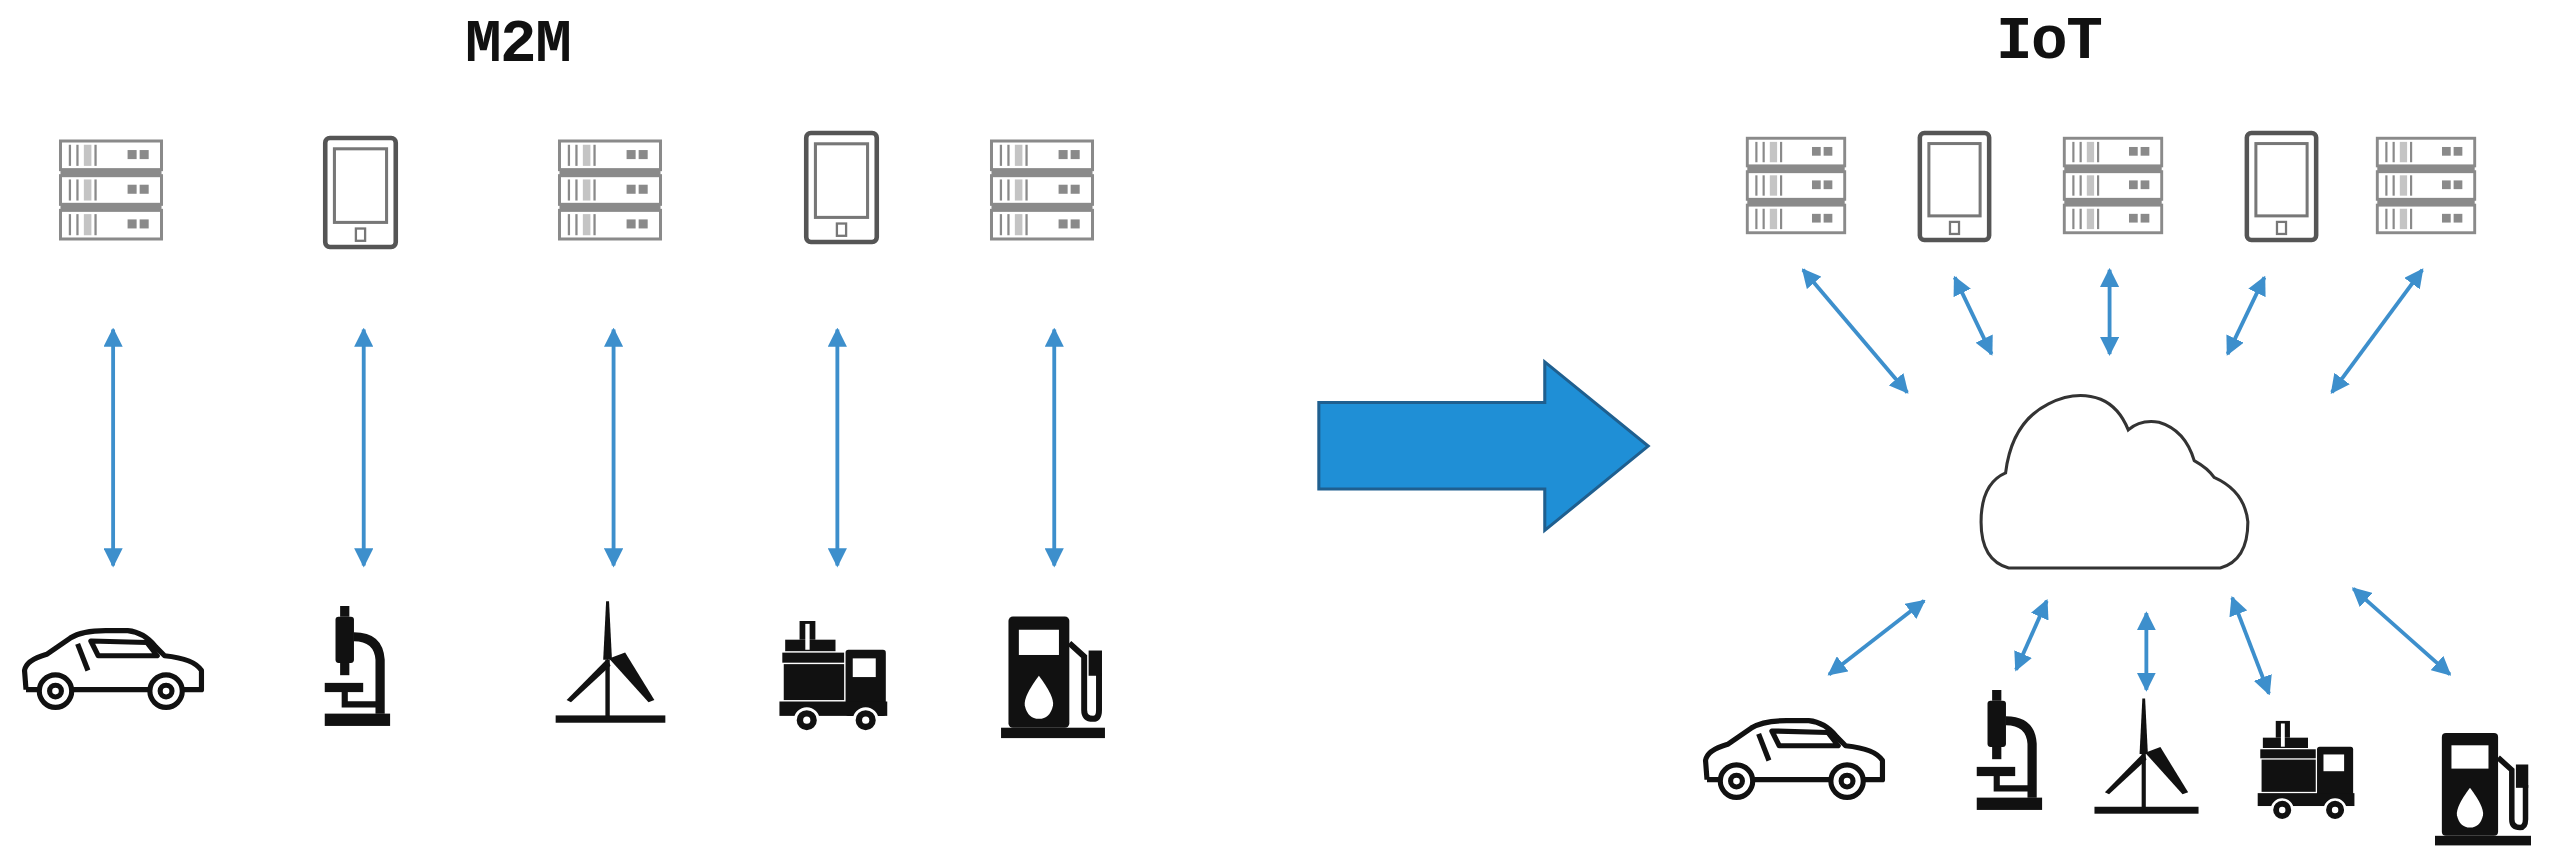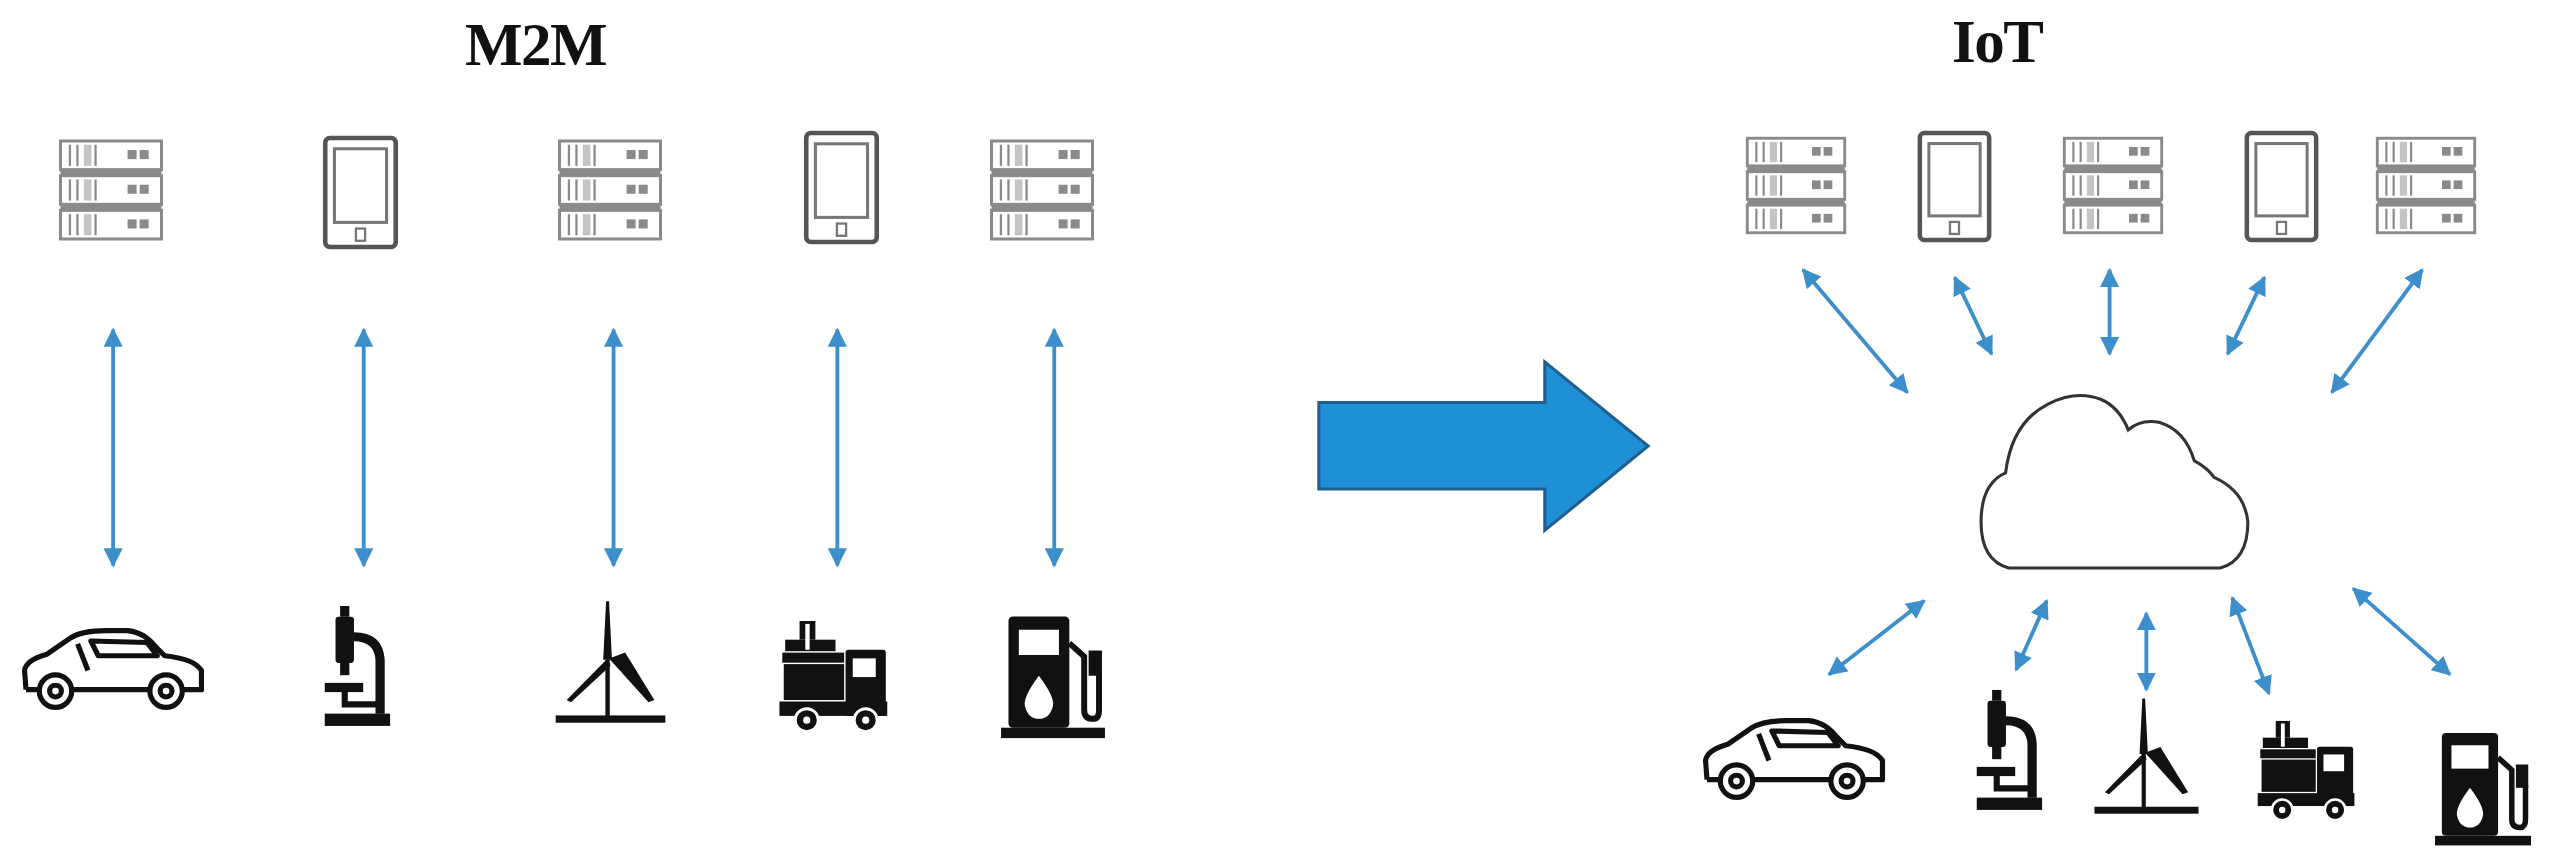--- a/index.html
+++ b/index.html
@@ -1,17 +1,17 @@
 <!DOCTYPE html>
 <html style="font-size:12.3px"><head>
 <meta charset="utf-8">
 <style>
   html, body { margin:0; padding:0; background:#ffffff; }
   body { width:2576px; height:853px; position:relative; overflow:hidden; font-family:"DejaVu Sans", sans-serif; }
-  .title { position:absolute; font-family:Liberation Serif, serif; font-weight:bold; font-size:61px; color:#111111; line-height:1; letter-spacing:-1.5px; }
+  .title { position:absolute; font-family:Liberation Mono, monospace; font-weight:bold; font-size:61px; color:#111111; line-height:1; letter-spacing:-1.5px; }
   .icon { position:absolute; }
   .overlay { position:absolute; left:0; top:0; width:2576px; height:853px; pointer-events:none; }
   svg { overflow:visible; }
 </style>
 </head>
 <body>
 
 <svg width="0" height="0" style="position:absolute">
   <defs>
     <symbol id="sym-server" viewBox="0 0 140 136">
@@ -144,21 +144,21 @@
     <use href="#sym-truck"></use>
   </svg>
 <svg class="icon" style="left:1001px; top:613px;" width="104" height="127" viewBox="0 0 135 165">
     <use href="#sym-fuel"></use>
   </svg>
 
 <svg class="icon" style="left:1315px; top:360px;" width="337" height="173" viewBox="0 0 440 225">
   <polygon points="5,55 300,55 300,2 435,112 300,222 300,168 5,168" fill="#1f8fd6" stroke="#1f5f8f" stroke-width="4"></polygon>
 </svg>
 
-<div class="title" style="left:1952px; top:10.7px;">IoT</div>
+<div class="title" style="left:1996px; top:10.7px;">IoT</div>
 
 <svg class="icon" style="left:1745px; top:135px;" width="102" height="101" viewBox="0 0 133 132">
     <use href="#sym-server"></use>
   </svg>
 <svg class="icon" style="left:1916px; top:130px;" width="77" height="113" viewBox="0 0 100 148">
     <use href="#sym-tablet"></use>
   </svg>
 <svg class="icon" style="left:2062px; top:135px;" width="102" height="101" viewBox="0 0 133 132">
     <use href="#sym-server"></use>
   </svg>

